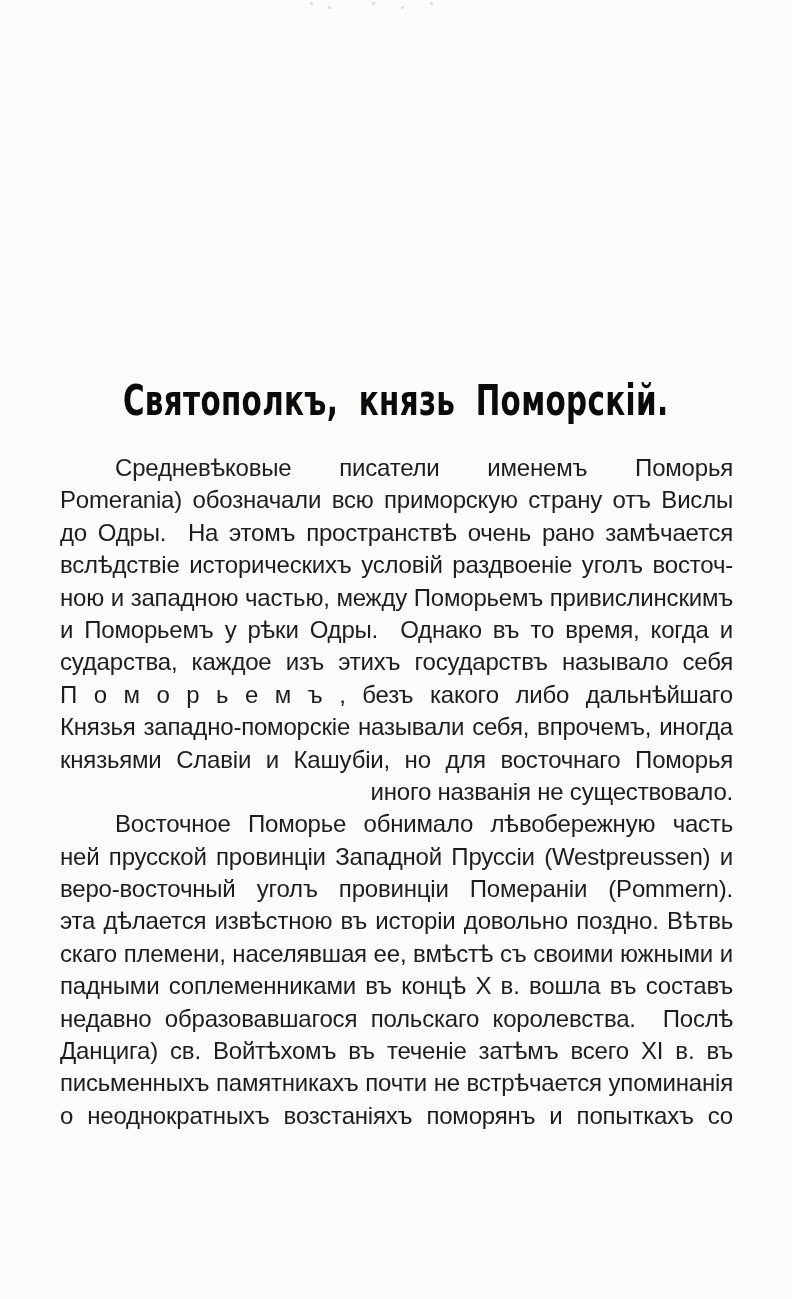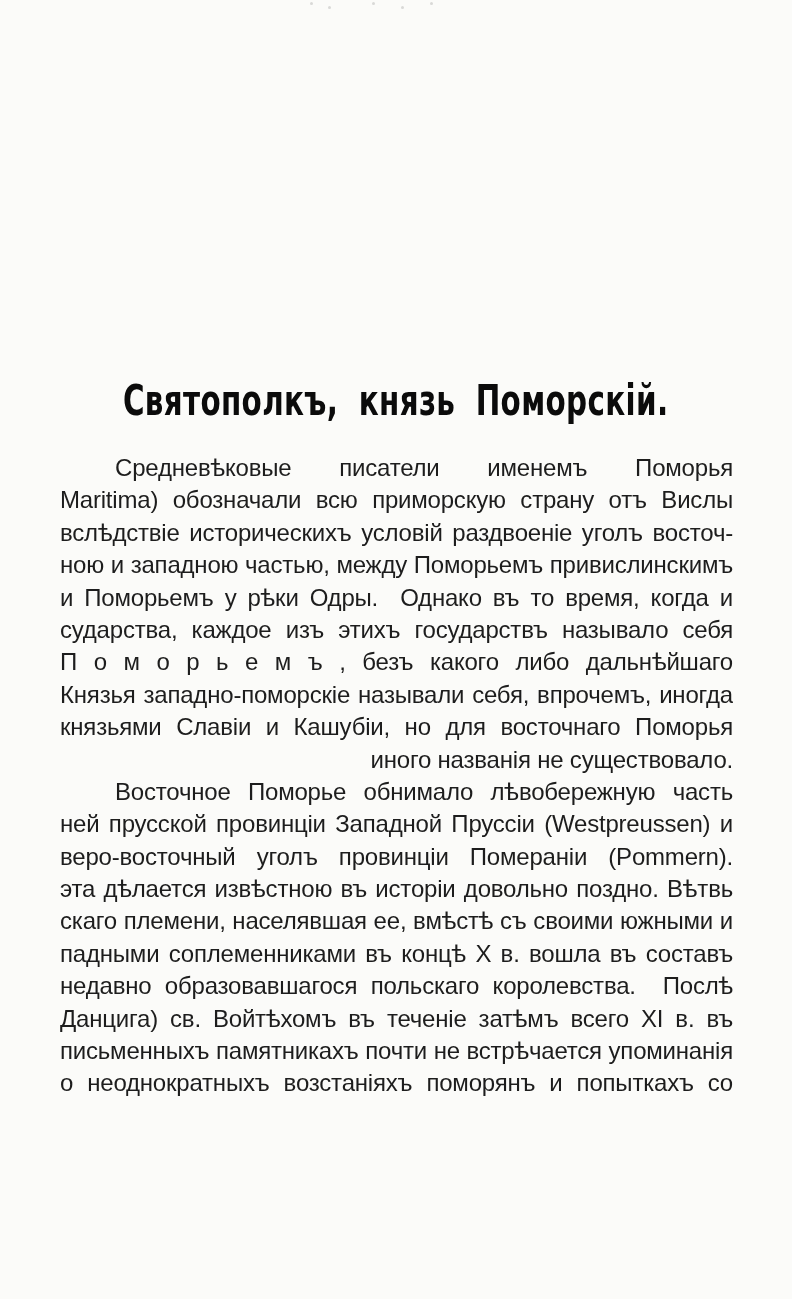--- a/index.html
+++ b/index.html
@@ -86,21 +86,22 @@
   <span class="speck s1"></span>
   <span class="speck s2"></span>
   <span class="speck s3"></span>
   <span class="speck s4"></span>
   <span class="speck s5"></span>
 
   <h1 class="title"><span class="condense">Святополкъ, князь Поморскій.</span></h1>
 
   <div class="body" id="page-body">
       <div class="line just indent">Средневѣковые писатели именемъ Поморья (Pomerania,</div>
-      <div class="line just">Maritima) обозначали всю приморскую страну отъ Вислы</div>
+      <div class="line just">Pomerania) обозначали всю приморскую страну отъ Вислы</div>
+      <div class="line just">до Одры.&nbsp; На этомъ пространствѣ очень рано замѣчается</div>
       <div class="line just">вслѣдствіе историческихъ условій раздвоеніе уголъ восточ-</div>
       <div class="line just">ною и западною частью, между Поморьемъ привислинскимъ</div>
       <div class="line just">и Поморьемъ у рѣки Одры.&nbsp; Однако въ то время, когда и</div>
       <div class="line just">сударства, каждое изъ этихъ государствъ называло себя</div>
       <div class="line just">П&nbsp;о&nbsp;м&nbsp;о&nbsp;р&nbsp;ь&nbsp;е&nbsp;м&nbsp;ъ&nbsp;, безъ какого либо дальнѣйшаго опредѣленія.</div>
       <div class="line just">Князья западно-поморскіе называли себя, впрочемъ, иногда</div>
       <div class="line just">князьями Славіи и Кашубіи, но для восточнаго Поморья</div>
       <div class="line">иного названія не существовало.</div>
       <div class="line just indent">Восточное Поморье обнимало лѣвобережную часть нынѣш-</div>
       <div class="line just">ней прусской провинціи Западной Пруссіи (Westpreussen) и сѣ-</div>

